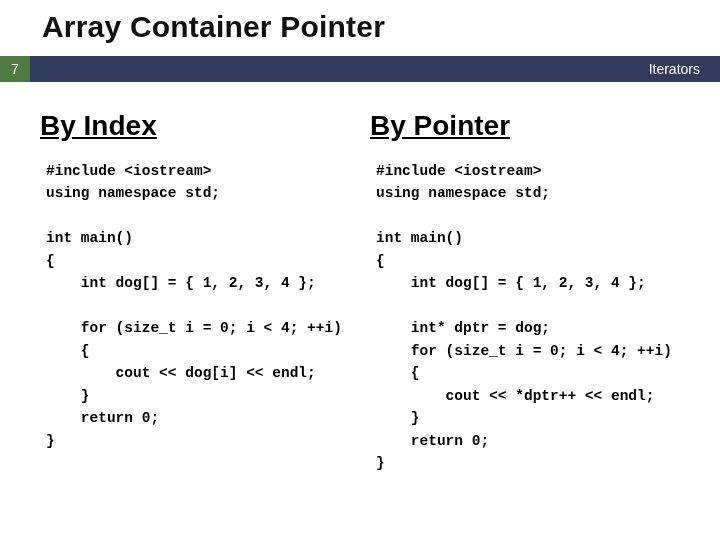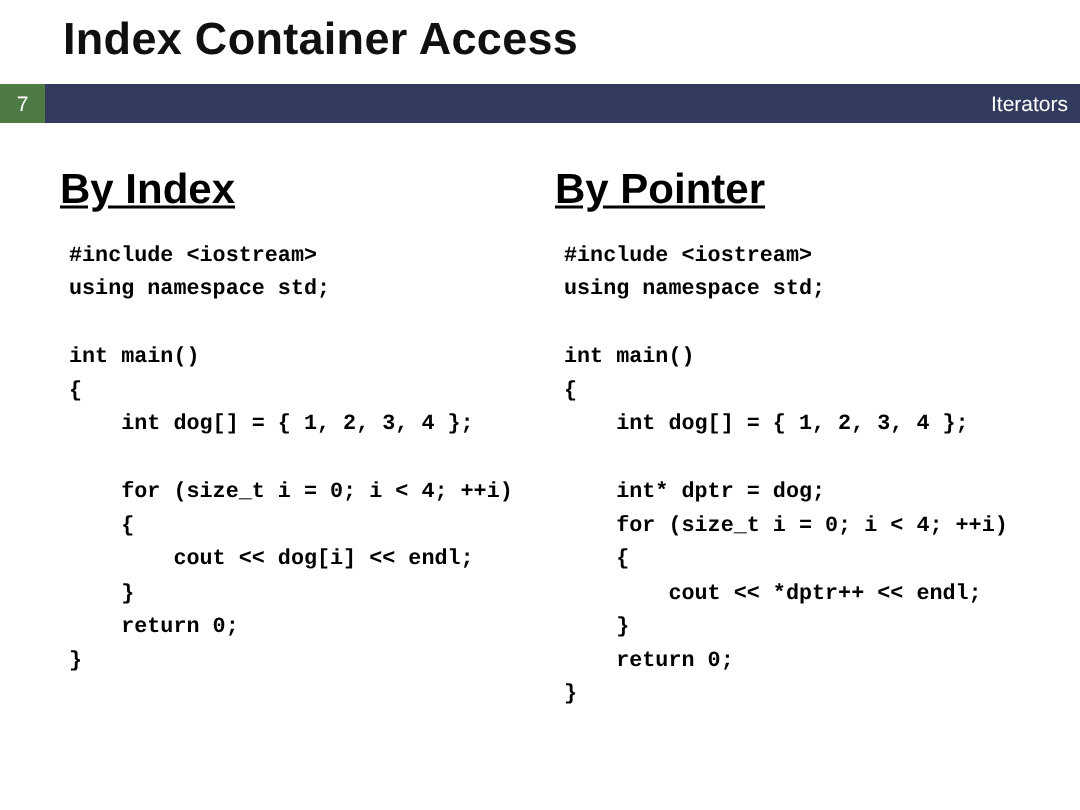--- a/index.html
+++ b/index.html
@@ -44,21 +44,21 @@
     width: 30px;
     height: 26px;
     background: #4e7a43;
     color: #fff;
     text-align: center;
     line-height: 26px;
     font-size: 14px;
   }
   .bar-label {
     position: absolute;
-    right: 8px;
+    right: 20px;
     top: 0;
     line-height: 26px;
     font-size: 14px;
   }
   .col {
     position: absolute;
     top: 100px;
     width: 340px;
   }
   .col.left { left: 30px; }
@@ -77,21 +77,21 @@
     font-weight: 600;
     white-space: pre;
     color: #000;
   }
 </style>
 </head>
 <body>
 
 <div class="slide">
 
-  <div class="title">Index Container Access</div>
+  <div class="title">Array Container Pointer</div>
 
   <div class="bar">
     <div class="bar-num">7</div>
     <div class="bar-label">Iterators</div>
   </div>
 
   <div class="col left">
     <div class="col-head">By Index</div>
     <pre class="code">#include &lt;iostream&gt;
 using namespace std;

